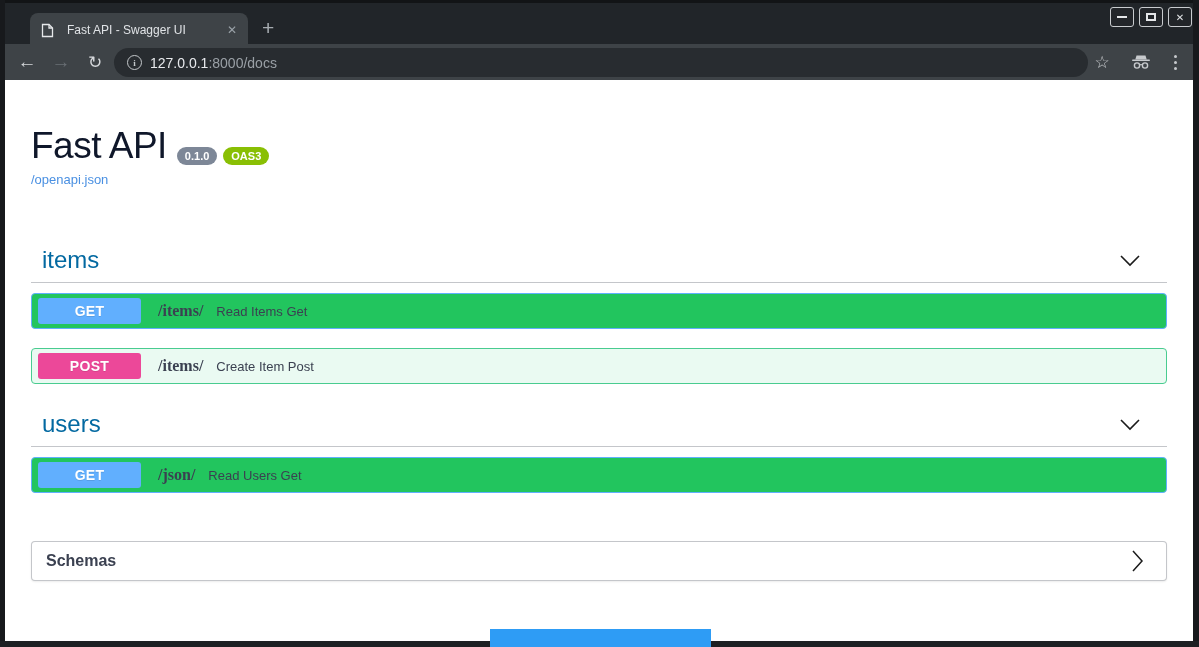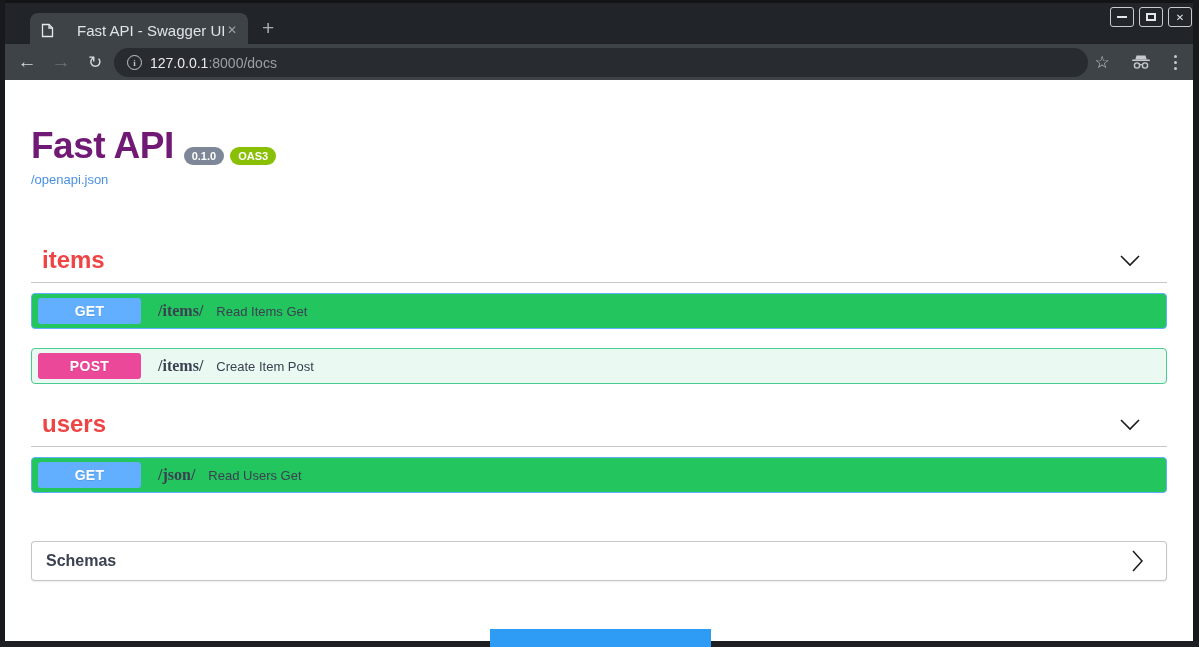--- a/index.html
+++ b/index.html
@@ -10,21 +10,21 @@
   .frame-left  { position:absolute; left:0; top:0; width:5px; height:647px; background:#17191c; z-index:40; }
   .frame-right { position:absolute; right:0; top:0; width:6px; height:647px; background:#17191c; z-index:40; }
   .frame-bottom{ position:absolute; left:0; bottom:0; width:1199px; height:6px; background:#1d2023; z-index:40; }
   .bottom-bar  { position:absolute; left:490px; top:629px; width:221px; height:18px; background:#2e9cf5; z-index:50; }
 
   
   .titlebar { position:absolute; left:0; top:0; width:1199px; height:44px; background:#212529; border-top:3px solid #121416; }
   .tab { position:absolute; left:30px; top:10px; width:218px; height:34px; background:#3e4347; border-radius:8px 8px 0 0;
          display:flex; align-items:center; cursor:default; }
   .tab-fav { margin-left:11px; display:flex; }
-  .tab-title { margin-left:23px; color:#e0e3e6; font-size:15px; white-space:nowrap; }
+  .tab-title { margin-left:13px; color:#e0e3e6; font-size:12px; white-space:nowrap; }
   .tab-close { margin-left:auto; margin-right:11px; color:#9aa2a8; font-size:12px; }
   .new-tab { position:absolute; left:262px; top:13px; color:#a6abb0; font-size:21px; font-weight:400; }
 
   .win-controls { position:absolute; right:7px; top:4px; display:flex; gap:5px; }
   .win-btn { width:24px; height:20px; border:1px solid #c9cccf; border-radius:3px; background:#222529;
              display:flex; align-items:center; justify-content:center; color:#e4e6e8; font-size:10px; }
   .win-btn .min-bar { width:10px; height:2px; background:#e4e6e8; }
   .win-btn .max-box { width:10px; height:8px; border:2px solid #e4e6e8; }
 
   
@@ -45,30 +45,30 @@
           color:#c7cacd; font-size:17px; }
   .incog { position:absolute; left:1128px; top:0; height:36px; width:26px; display:flex; align-items:center; justify-content:center; }
   .menu-dots { position:absolute; left:1168px; top:0; height:36px; width:14px; display:flex; flex-direction:column;
                align-items:center; justify-content:center; gap:3px; }
   .menu-dots i { width:3px; height:3px; border-radius:50%; background:#c7cacd; }
 
   
   .content { position:absolute; left:5px; top:80px; width:1188px; height:561px; background:#fff; }
 
   .api-head { position:absolute; left:26px; top:47px; display:flex; align-items:flex-start; }
-  .api-title { font-size:37px; font-weight:700; color:#701a75; letter-spacing:-0.5px; line-height:38px; }
+  .api-title { font-size:37px; font-weight:400; color:#0f172a; letter-spacing:-0.5px; line-height:38px; }
   .badge { margin-left:10px; margin-top:20px; color:#fff; font-size:11px; font-weight:700;
            padding:3px 8px; border-radius:10px; line-height:12px; }
   .badge.version { background:#7d8797; }
   .badge.oas { background:#89bf04; margin-left:6px; }
   .spec-link { position:absolute; left:26px; top:92px; font-size:13px; color:#4a90e2; text-decoration:none; }
 
   .tag-header { position:absolute; left:26px; width:1136px; height:32px; display:flex;
                 align-items:center; justify-content:space-between; cursor:pointer; }
-  .tag-header h2 { font-size:24px; font-weight:700; color:#ef4444; padding-left:11px; }
+  .tag-header h2 { font-size:24px; font-weight:400; color:#0369a1; padding-left:11px; }
   .tag-header .chev { padding-right:26px; display:flex; }
   .tag-items { top:164px; }
   .tag-users { top:328px; }
   .divider { position:absolute; left:26px; width:1136px; height:1px; background:rgba(59,65,81,.3); }
   .div-items { top:202px; }
   .div-users { top:366px; }
 
   .op-row { position:absolute; left:26px; width:1136px; height:36px; border-radius:4px; border:1px solid;
             display:flex; align-items:center; cursor:pointer; }
   .op-get  { background:#22c55e; border-color:#61affe; }

